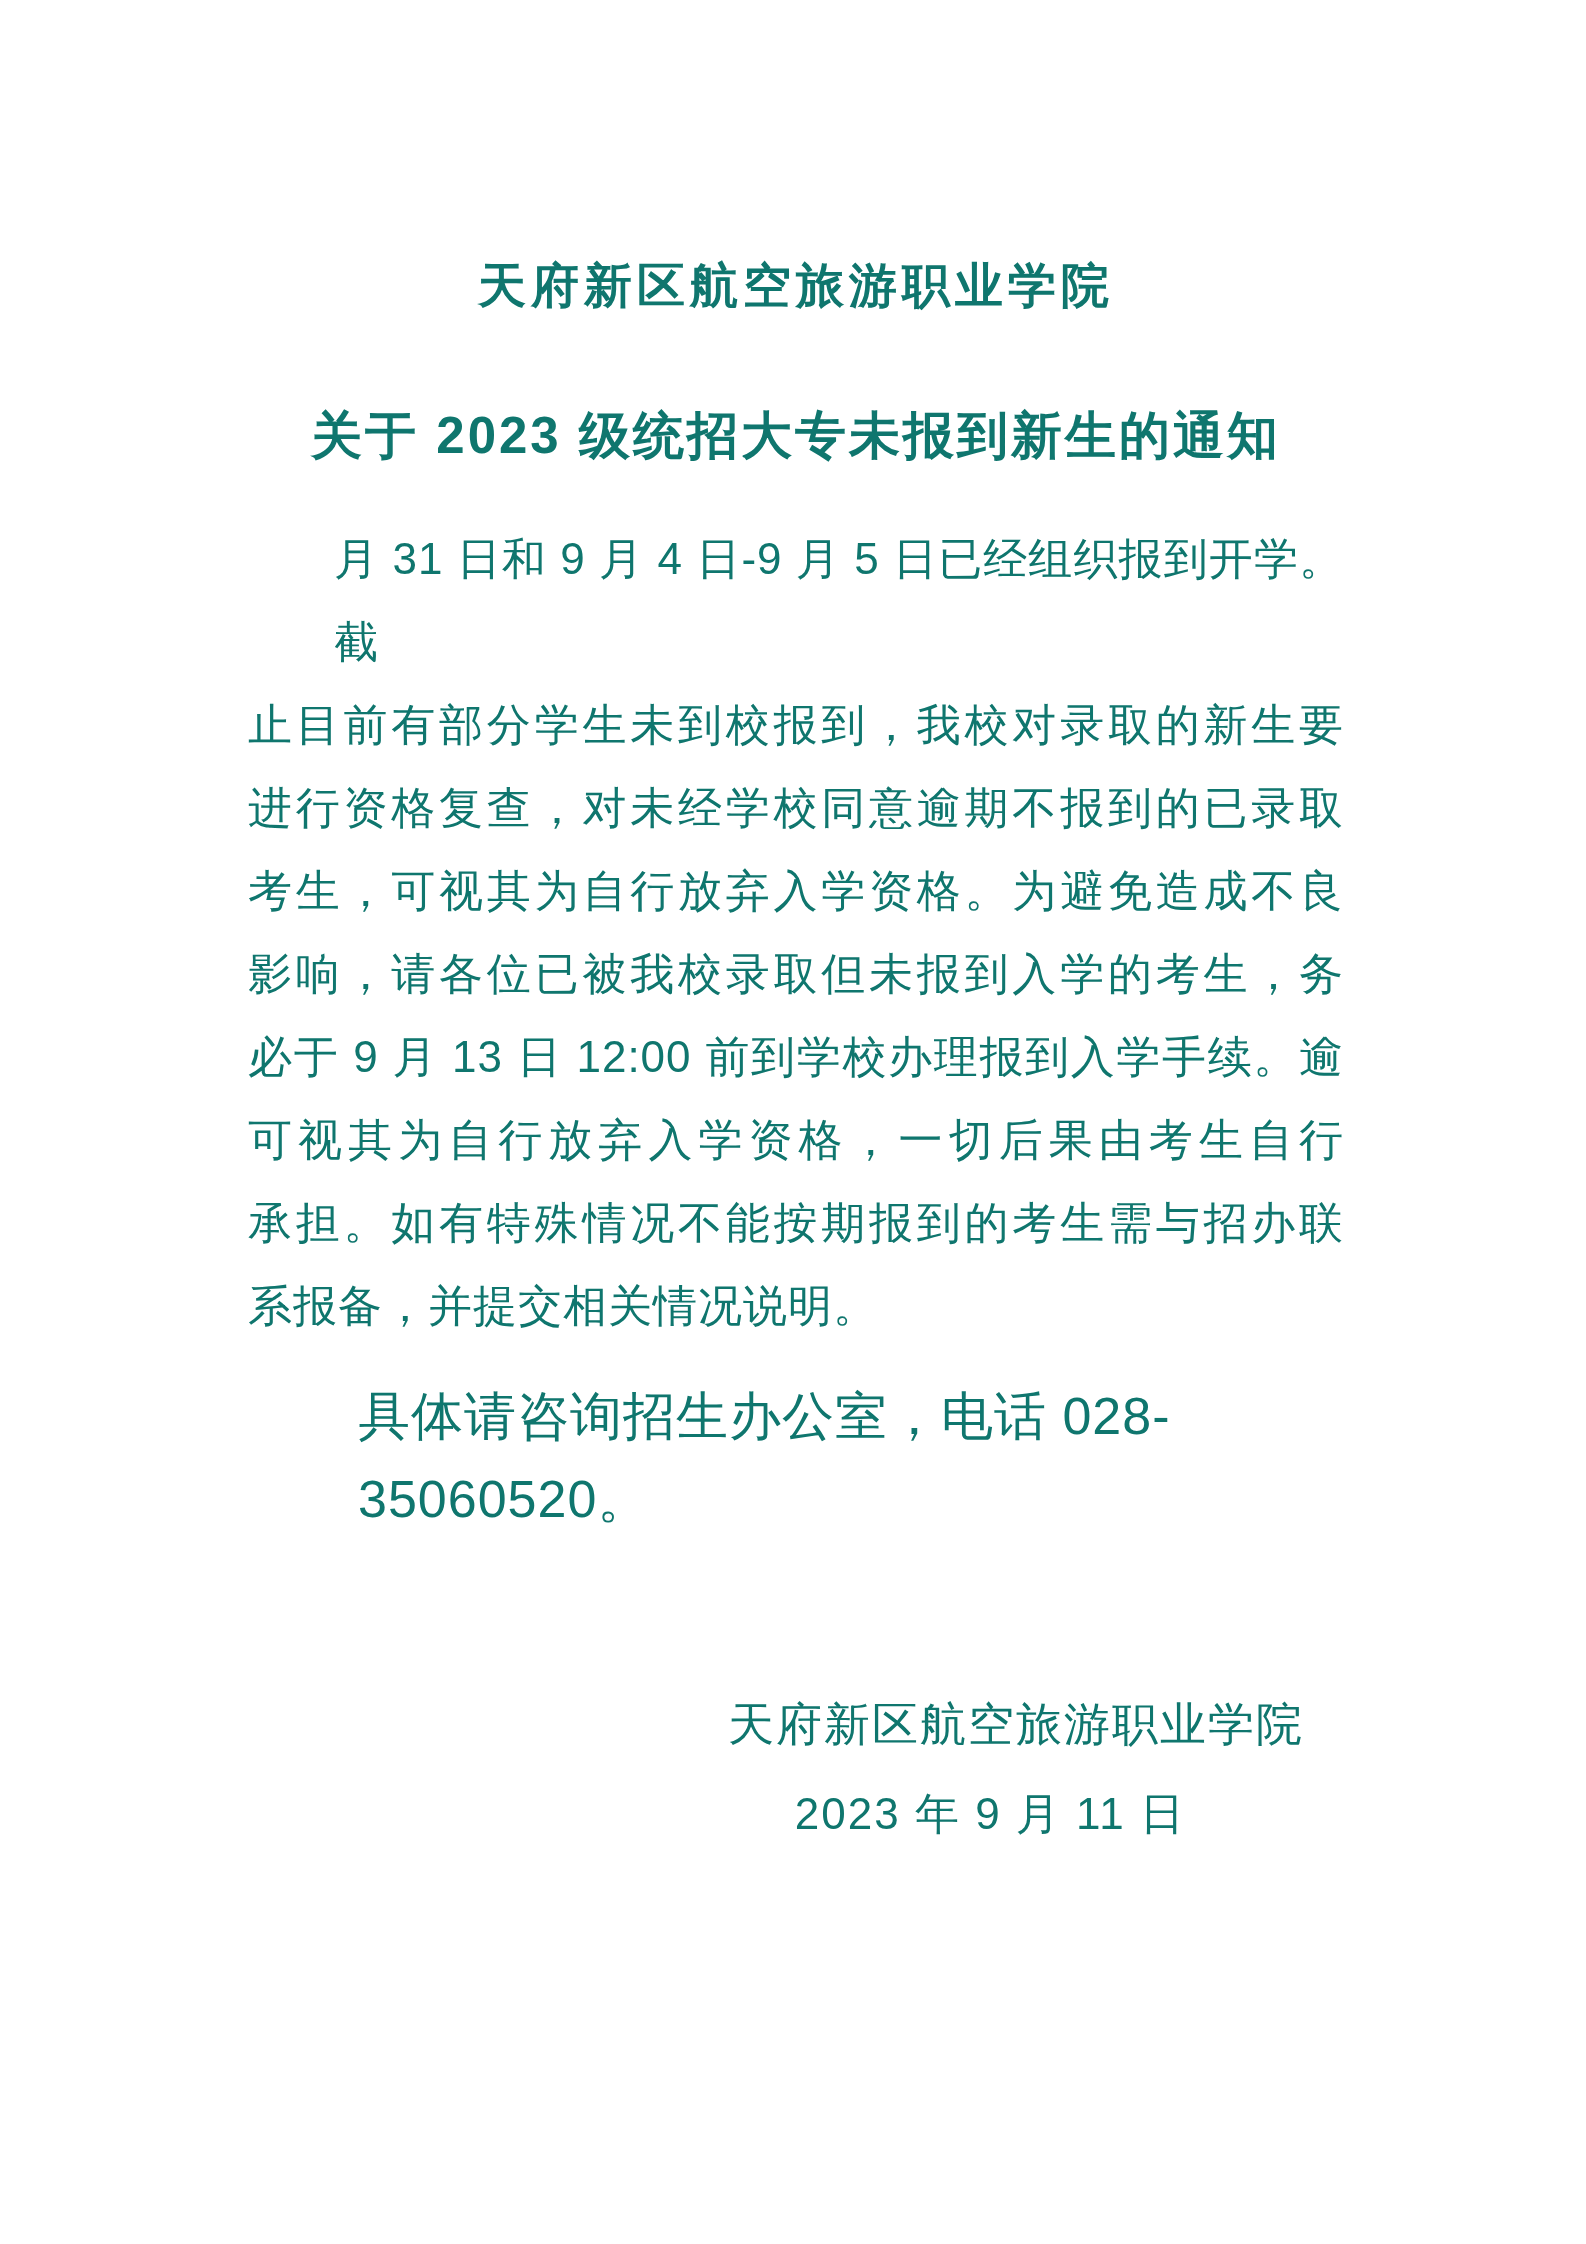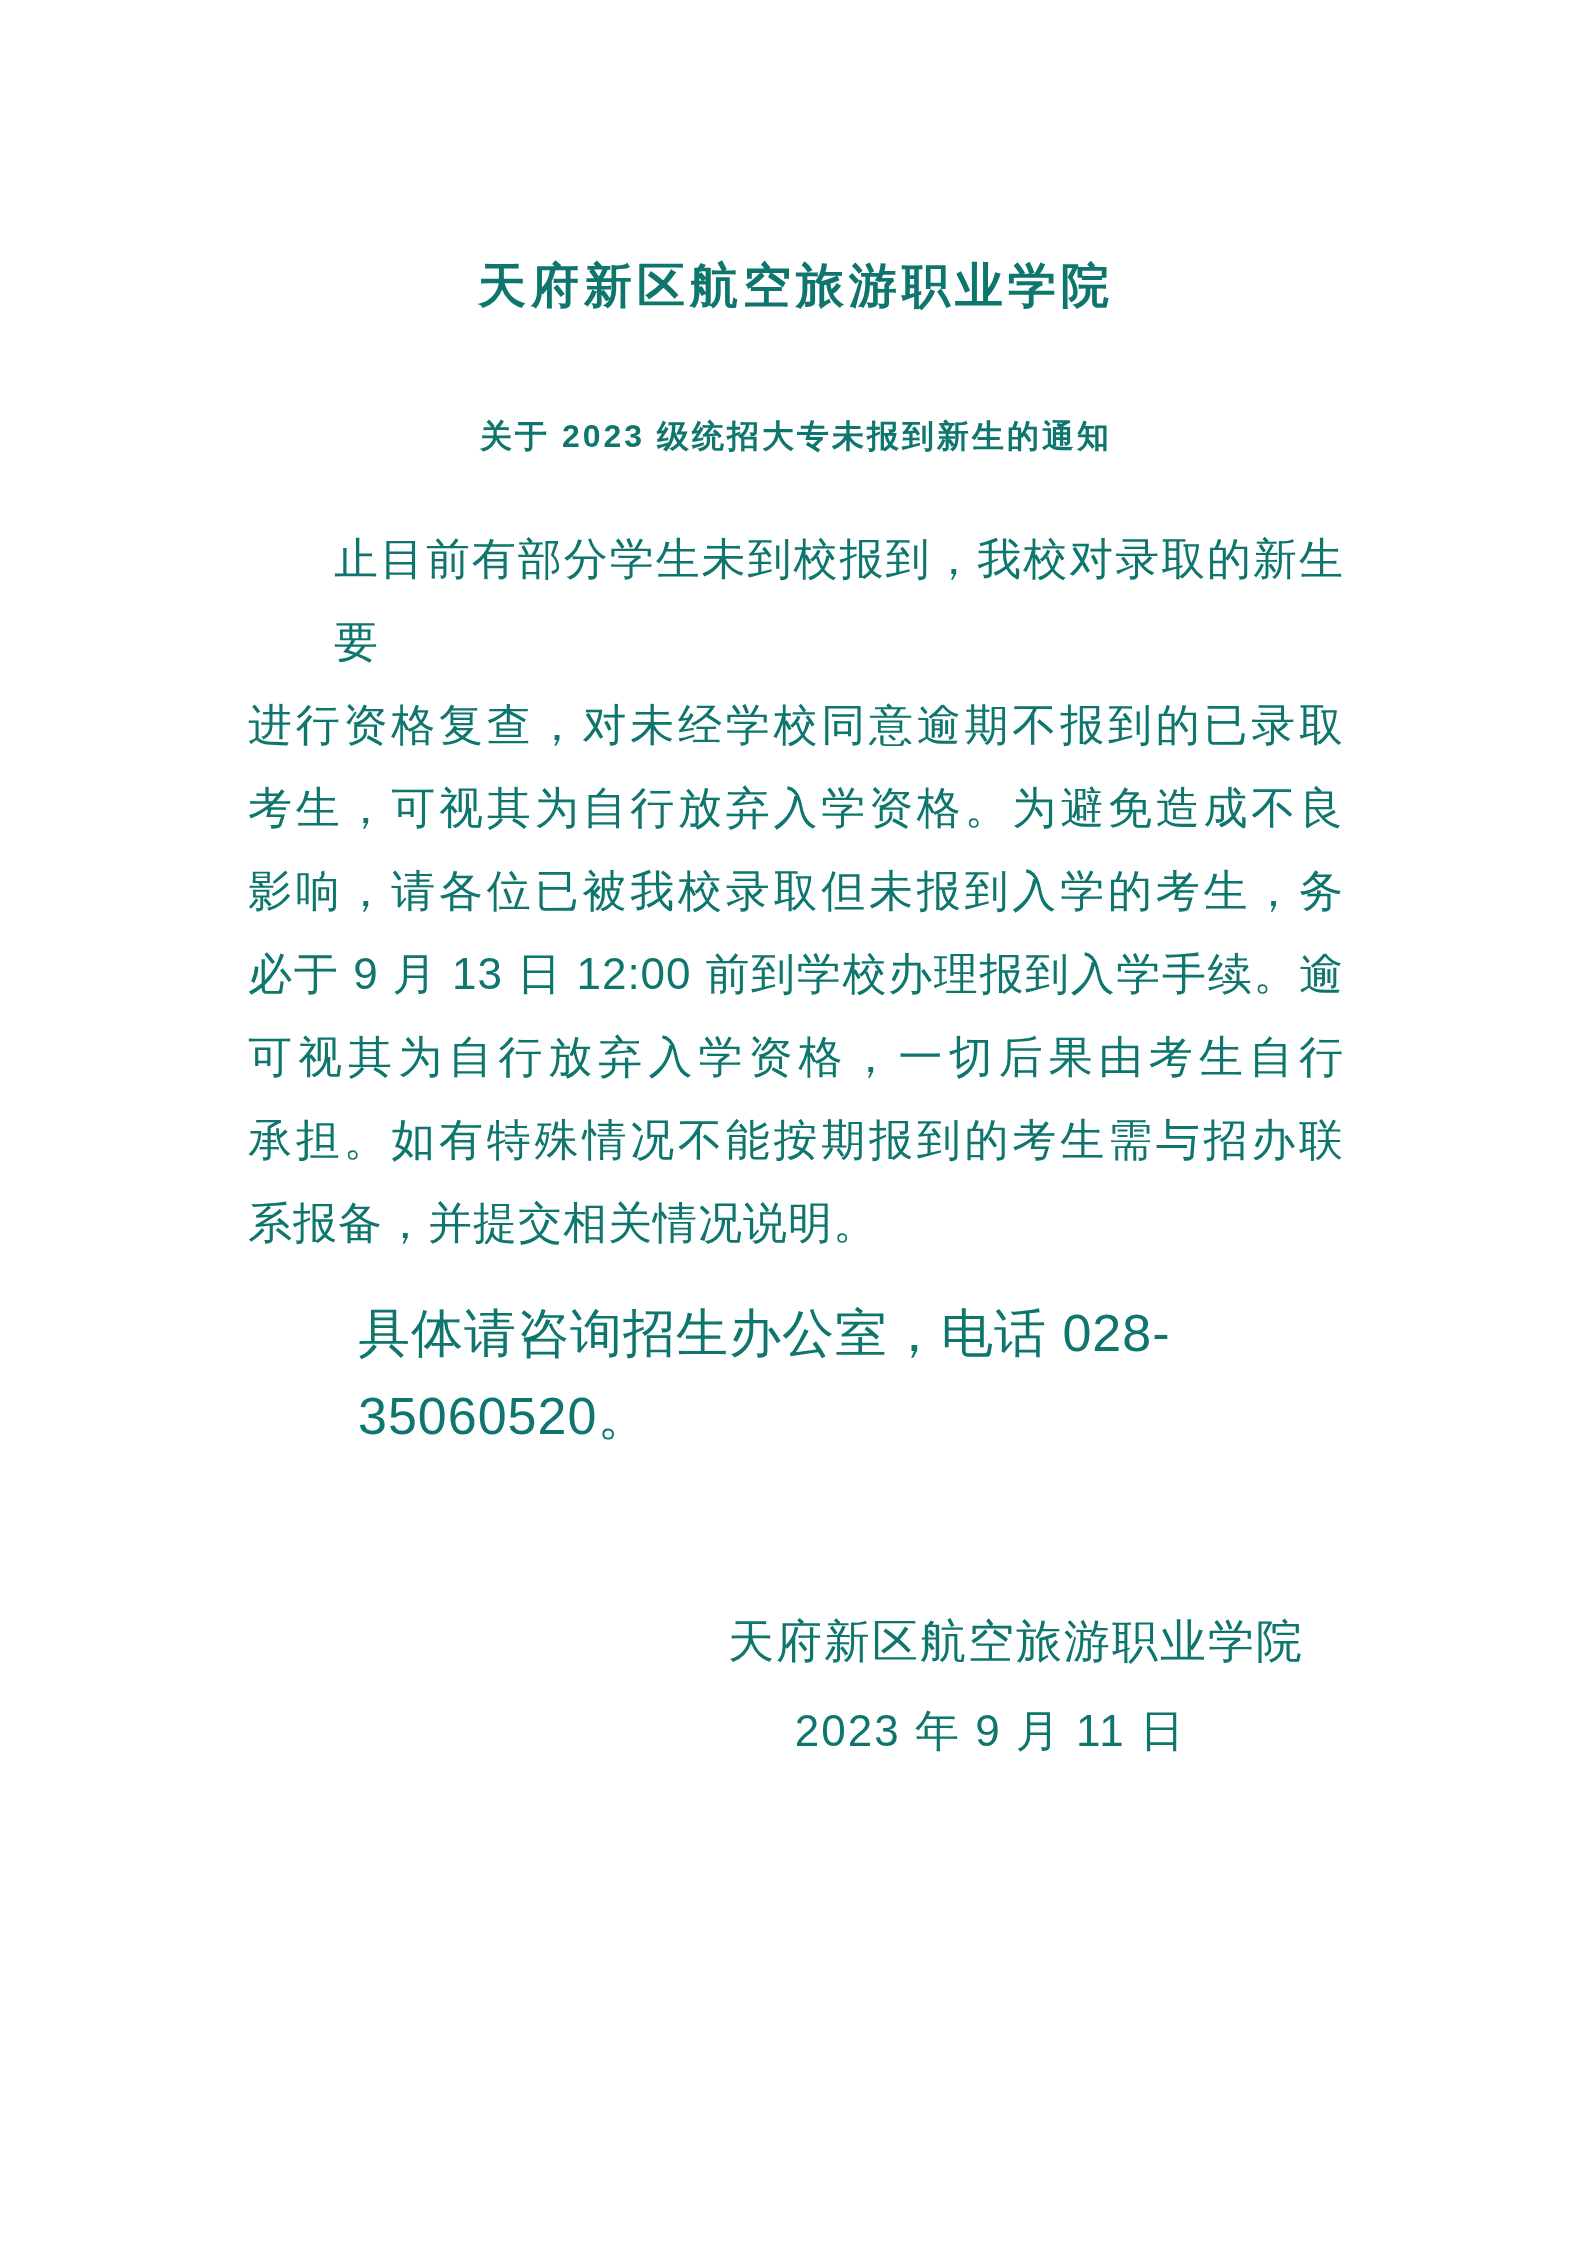--- a/index.html
+++ b/index.html
@@ -21,21 +21,21 @@
   .title {
     margin: 0;
     font-size: 48px;
     font-weight: 700;
     line-height: 72px;
     letter-spacing: 5px;
     text-align: center;
   }
   .subtitle {
     margin: 78px 0 0 0;
-    font-size: 32px;
+    font-size: 51px;
     font-weight: 700;
     line-height: 72px;
     letter-spacing: 3px;
     text-align: center;
   }
   .salutation {
     margin-top: 110px;
     font-size: 44px;
     line-height: 62px;
     letter-spacing: 2px;
@@ -84,20 +84,21 @@
 <body>
 
 <div class="page">
 
   <h1 class="title">天府新区航空旅游职业学院</h1>
 
   <h2 class="subtitle">关于 2023 级统招大专未报到新生的通知</h2>
 
 
   <div class="body-text">
+      <div class="body-line">月 31 日和 9 月 4 日-9 月 5 日已经组织报到开学。截</div>
       <div class="body-line">止目前有部分学生未到校报到，我校对录取的新生要</div>
       <div class="body-line">进行资格复查，对未经学校同意逾期不报到的已录取</div>
       <div class="body-line">考生，可视其为自行放弃入学资格。为避免造成不良</div>
       <div class="body-line">影响，请各位已被我校录取但未报到入学的考生，务</div>
       <div class="body-line">必于 9 月 13 日 12:00 前到学校办理报到入学手续。逾</div>
       <div class="body-line">可视其为自行放弃入学资格，一切后果由考生自行</div>
       <div class="body-line">承担。如有特殊情况不能按期报到的考生需与招办联</div>
       <div class="body-line">系报备，并提交相关情况说明。</div>
     </div>
 

